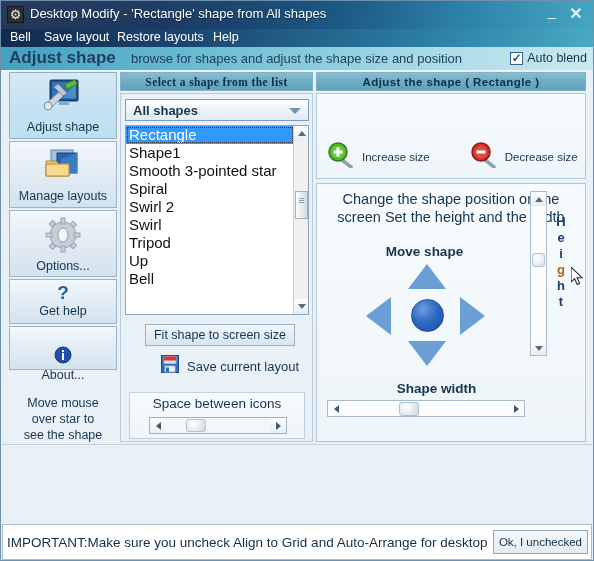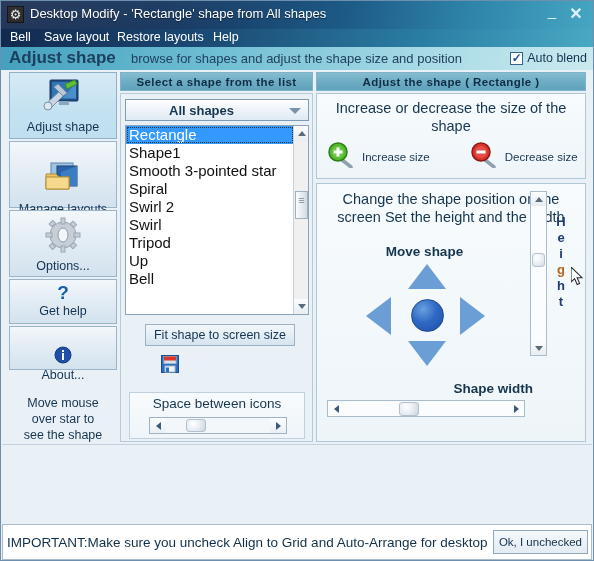--- a/index.html
+++ b/index.html
@@ -107,39 +107,39 @@
 
   
   .tabhdr {
     position: absolute; height: 19px;
     background: linear-gradient(to bottom, #86bdd0 0%, #6fadc4 50%, #5fa2bb 100%);
     border: 1px solid #7fb2c6;
     color: #0f2e46; font-size: 11.5px; font-weight: bold;
     display: flex; align-items: center; justify-content: center;
     letter-spacing: 0.4px;
   }
-  #tab-left  { left: 119px; top: 71px; width: 193px; }
+  #tab-left  { left: 119px; top: 71px; width: 193px; font-family: Liberation Serif, serif; }
   #tab-right { left: 315px; top: 71px; width: 270px; }
 
   
   .panel {
     position: absolute;
     background: linear-gradient(to bottom, #f7fbfd 0%, #eef5f9 100%);
     border: 1px solid #b2c7d6;
   }
   #panel-left  { left: 119px; top: 92px; width: 193px; height: 349px; background: #eaf1f6; border-color:#b6cada;}
   #panel-size  { left: 315px; top: 92px; width: 270px; height: 86px; }
   #panel-pos   { left: 315px; top: 182px; width: 270px; height: 259px; }
 
   
   .combo {
     position: absolute; left: 4px; top: 5px; width: 184px; height: 22px;
     background: linear-gradient(to bottom, #fdfeff 0%, #eef4f9 50%, #dfeaf3 100%);
     border: 1px solid #7e9cb5;
-    display: flex; align-items: center; padding-left: 36px;
+    display: flex; align-items: center;
   }
   .combo-val { font-size: 13px; font-weight: bold; color: #16364f; padding-left: 7px; }
   .combo-arrow {
     position: absolute; right: 7px; top: 8px;
     width: 0; height: 0; border-left: 6px solid transparent; border-right: 6px solid transparent;
     border-top: 6px solid #7b93a8;
   }
 
   
   .listbox {
@@ -246,21 +246,21 @@
   .height-thumb {
     position:absolute; left: 1px; top: 61px; width: 13px; height: 14px; border-radius: 3px;
     background: radial-gradient(circle at 35% 32%, #ffffff 0%, #eef2f6 45%, #cfd9e2 100%);
     border: 1px solid #b7c4d0;
   }
   .height-word {
     position:absolute; left: 236px; top: 30px; width: 16px;
     text-align:center; font-size: 13px; font-weight: bold; line-height: 16px;
   }
   .height-word span { display:block; }
-  .width-lbl { position:absolute; left: 1px; width: 215px; top: 197px; text-align:right; font-size: 13.5px; font-weight:bold; color:#16354f;}
+  .width-lbl { position:absolute; left: 12px; width: 215px; top: 197px; text-align:center; font-size: 13.5px; font-weight:bold; color:#16354f;}
   .width-sb {
     position:absolute; left: 10px; top: 216px; width: 198px; height: 17px;
     background: #fbfcfd; border: 1px solid #a8bccb;
   }
 
   
   .cursor {
     position: absolute; left: 570px; top: 266px; width: 13px; height: 19px;
     pointer-events: none;
   }
@@ -324,21 +324,21 @@
           <rect x="18" y="23" width="10" height="4" fill="#8aa7c2"></rect>
           <polygon points="24,6 34,2 36,6 26,11" fill="#5ec03a" stroke="#3c8a22"></polygon>
           <path d="M5 26 L21 11 l4 4 L10 30 z" fill="#c9d6e2" stroke="#7d90a3"></path>
           <circle cx="7" cy="28" r="4" fill="#dde7f0" stroke="#7d90a3"></circle>
           <path d="M13 9 l9 9 l4 -3 l-9 -9 z" fill="#b9c7d6" stroke="#7d90a3"></path>
         </svg>
       </span>
       <span class="nav-lbl">Adjust shape</span>
     </div>
 
-    <div class="nav-btn" style="top:71px;height:67px;padding-top:18px">
+    <div class="nav-btn" style="top:71px;height:67px;padding-top:5px">
       <span class="nav-ico">
         <svg width="44" height="38" viewBox="0 0 44 38">
           <rect x="10" y="3" width="22" height="17" fill="#9fc3e5" stroke="#5f86ad"></rect>
           <rect x="16" y="6" width="20" height="20" fill="#2a63a8" stroke="#1d4576"></rect>
           <polygon points="36,6 36,26 20,26 20,12" fill="#3b7cc4"></polygon>
           <path d="M5 14 h10 l3 3 h10 v12 h-23 z" fill="#f0c469" stroke="#b08b33"></path>
           <path d="M5 17 h23 v12 h-23 z" fill="#f7d98d" stroke="#b08b33"></path>
         </svg>
       </span>
       <span class="nav-lbl">Manage layouts</span>
@@ -427,38 +427,38 @@
     <div class="save-row">
       <span>
         <svg width="18" height="18" viewBox="0 0 18 18">
           <rect x="0.5" y="0.5" width="17" height="17" fill="#2b6fc4" stroke="#1d4d8c"></rect>
           <rect x="3" y="1.5" width="12" height="7" fill="#d9e3ec" stroke="#aab8c6"></rect>
           <rect x="3" y="1.5" width="12" height="4" fill="#d8362f"></rect>
           <rect x="4" y="11" width="10" height="6" fill="#eef3f8" stroke="#aab8c6"></rect>
           <rect x="5" y="12.5" width="3" height="4.5" fill="#2b6fc4"></rect>
         </svg>
       </span>
+      <span class="save-lbl">Save current layout</span>
     </div>
 
     <div class="space-box">
       <div class="space-lbl">Space between icons</div>
       <div class="hscroll">
         <div class="hsb-btn hsb-l">
           <span class="tri-l"></span>
         </div>
         <div class="hsb-thumb" style="left:36px"></div>
         <div class="hsb-btn hsb-r">
           <span class="tri-r"></span>
         </div>
       </div>
     </div>
   </div>
 
   <div class="panel" id="panel-size">
-    <div class="p-title" style="top:5px">Increase or decrease the size of the shape</div>
     <div class="magrow">
       <div class="mag-item" style="margin-left:10px">
         <span>
           <svg width="28" height="26" viewBox="0 0 28 26">
             <line x1="10" y1="14" x2="24" y2="25" stroke="#8fa0b0" stroke-width="3.5" stroke-linecap="round"></line>
             <circle cx="11" cy="10" r="9" fill="#52bb2e" stroke="#2f7d18" stroke-width="1.5"></circle>
             <circle cx="11" cy="10" r="6" fill="#79d155" opacity="0.6"></circle>
             <rect x="9.5" y="5.5" width="3" height="9" fill="#ffffff"></rect>
             <rect x="6.5" y="8.5" width="9" height="3" fill="#ffffff"></rect>
           </svg>

